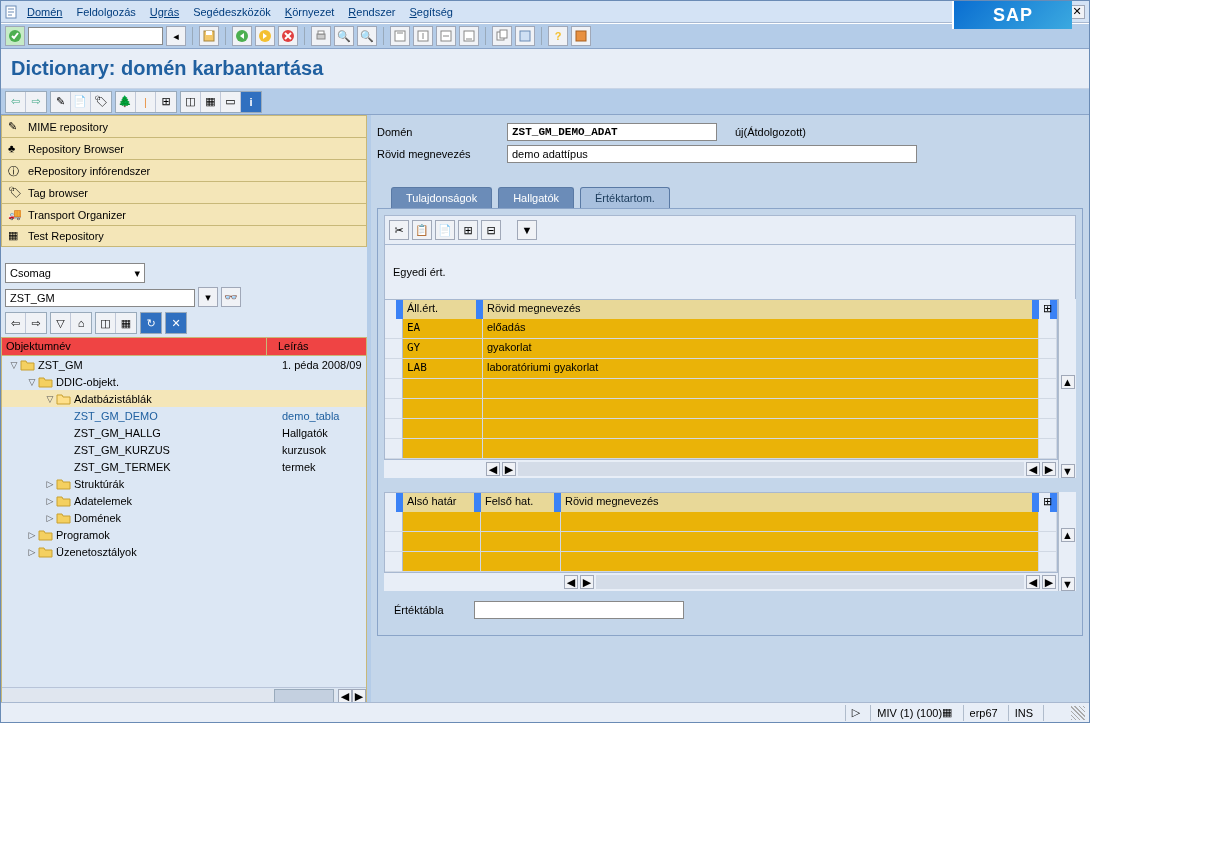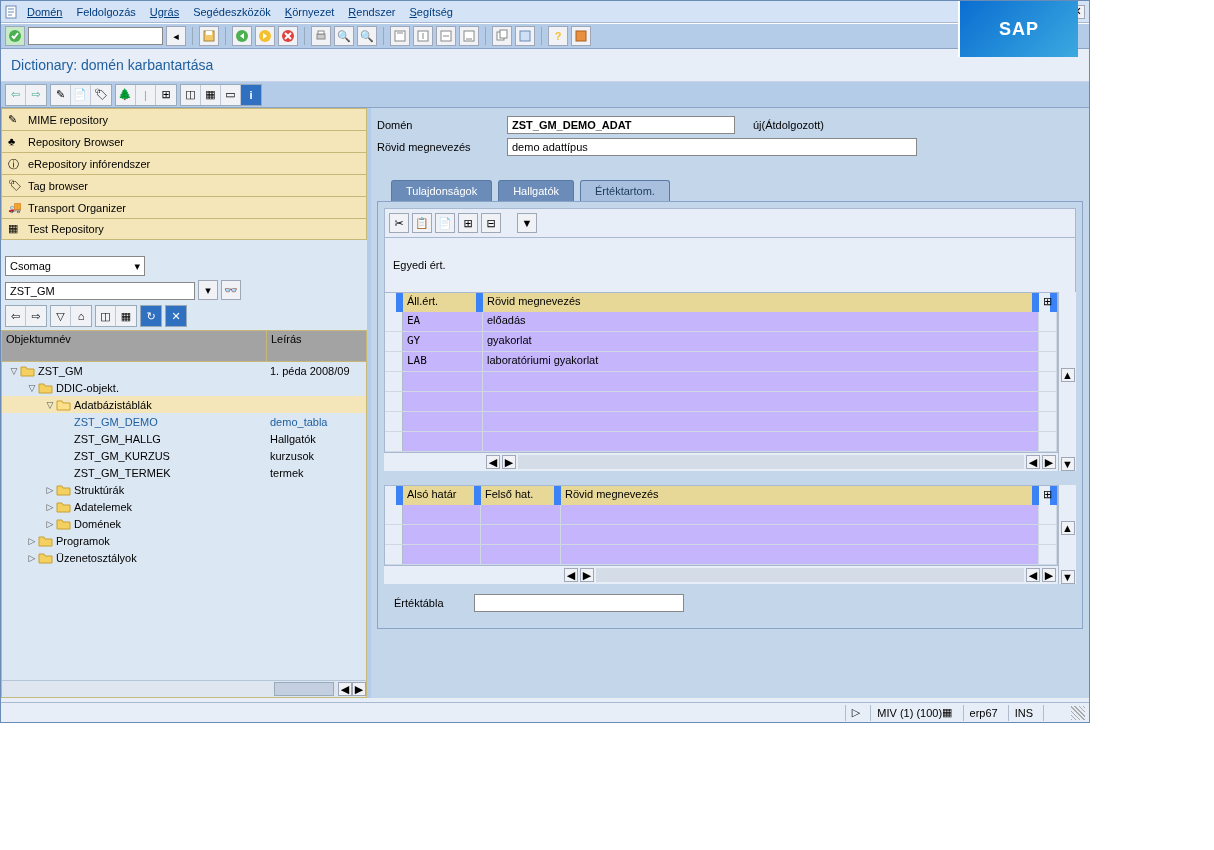--- a/index.html
+++ b/index.html
@@ -6,30 +6,30 @@
 body { background: #fff; width: 1214px; height: 850px; overflow: hidden; }
 
 .main-window { border: 1px solid #6a8bb5; width: 1090px; height: 723px; position: relative; background: #e8eef7; }
 
 
 .menubar { background: #d4e3f5; height: 22px; display: flex; align-items: center; padding: 0 4px; border-bottom: 1px solid #a8b8d0; position: relative; }
 .menubar .doc-icon { width: 14px; height: 14px; margin-right: 8px; }
 .menubar .menu-item { margin-right: 14px; color: #003c7d; cursor: pointer; }
 .menubar .menu-item u { text-decoration: underline; }
 .menubar .win-icons { margin-left: auto; display: flex; gap: 2px; }
-.menubar .sap-logo { position: absolute; right: 11px; top: 0; width: 120px; height: 56px; background: linear-gradient(135deg, #0a6ed1 0%, #3ba9e0 100%); display: flex; align-items: center; justify-content: center; color: #fff; font-weight: bold; font-size: 18px; letter-spacing: 1px; z-index: 5; border-left: 2px solid #fff; }
+.menubar .sap-logo { position: absolute; right: 17px; top: 0; width: 120px; height: 28px; background: linear-gradient(135deg, #0a6ed1 0%, #3ba9e0 100%); display: flex; align-items: center; justify-content: center; color: #fff; font-weight: bold; font-size: 18px; letter-spacing: 1px; z-index: 5; border-left: 2px solid #fff; }
 
 
 .appbar { background: #b4cce8; height: 26px; display: flex; align-items: center; padding: 0 4px; gap: 3px; border-top: 1px solid #fff; border-bottom: 1px solid #8aa4c8; }
 .tbtn { width: 20px; height: 20px; border: 1px solid #a0a8b8; background: #f0f2f6; display: inline-flex; align-items: center; justify-content: center; cursor: pointer; font-size: 11px; }
 .sep { width: 1px; height: 18px; background: #9ab; margin: 0 3px; }
 .cmd-input { width: 135px; height: 18px; border: 1px solid #888; background: #fff; padding: 0 4px; }
 
 
-.page-title { background: #e8eef7; color: #2060a0; font-size: 14px; font-weight: normal; padding: 8px 10px; border-bottom: 1px solid #c8d4e6; }
+.page-title { background: #e8eef7; color: #2060a0; font-size: 20px; font-weight: bold; padding: 8px 10px; border-bottom: 1px solid #c8d4e6; }
 
 
 .toolbar2 { background: #b4cce8; height: 26px; display: flex; align-items: center; padding: 0 4px; gap: 3px; border-bottom: 1px solid #8aa4c8; }
 .grp { display: flex; gap: 0; border: 1px solid #9ab; }
 .grp .tbtn { border: none; border-right: 1px solid #c0c8d8; }
 .grp .tbtn:last-child { border-right: none; }
 
 
 .split { display: flex; height: calc(100% - 22px - 26px - 37px - 26px - 20px); }
 .left { width: 370px; border-right: 4px solid #b4cce8; background: #dce7f4; display: flex; flex-direction: column; }
@@ -42,30 +42,30 @@
 
 .left-gap { height: 14px; background: #dce7f4; }
 
 .pkg-row { display: flex; align-items: flex-end; gap: 3px; padding: 2px 4px; }
 .pkg-row input, .pkg-row select { height: 18px; border: 1px solid #888; background: #fff; padding: 0 4px; }
 .select-like { width: 140px; height: 20px; border: 1px solid #888; background: #fff; padding: 0 4px; display: flex; align-items: center; justify-content: space-between; }
 
 .tree-tools { display: flex; gap: 3px; padding: 3px 4px; }
 
 
-.tree-hdr { display: flex; background: #a3a3a3; border: 1px solid #c8b878; height: 32px; }
+.tree-hdr { display: flex; background: #ef4444; border: 1px solid #c8b878; height: 19px; gap: 7px; }
 .tree-hdr .c1 { width: 265px; padding: 2px 4px; border-right: 1px solid #c8b878; }
 .tree-hdr .c2 { flex: 1; padding: 2px 4px; }
 
 
 .tree-body { flex: 1; background: #dce7f4; border: 1px solid #c8b878; border-top: none; position: relative; overflow: hidden; }
 .tree-row { display: flex; height: 17px; align-items: center; }
 .tree-row.sel { background: #f4e6b8; }
 .tree-row .c1 { width: 265px; display: flex; align-items: center; }
-.tree-row .c2 { flex: 1; padding: 0 3px; }
+.tree-row .c2 { flex: 1; padding: 0 3px; margin-left: 12px; }
 .exp { width: 12px; text-align: center; color: #555; cursor: pointer; font-size: 9px; }
 .fold { width: 15px; height: 13px; display: inline-block; margin-right: 3px; }
 .indent { display: inline-block; }
 .tree-link { color: #2060a0; }
 
 .tree-scroll { position: absolute; bottom: 0; left: 0; right: 0; height: 17px; background: #dce7f4; display: flex; align-items: center; border-top: 1px solid #b8c4d8; }
 .tree-scroll .track { flex: 1; height: 14px; background: #e0e6ef; margin: 0 2px; position: relative; }
 .tree-scroll .thumb { position: absolute; left: 270px; width: 60px; height: 14px; background: #c4d0e0; border: 1px solid #9ab; }
 
 
@@ -84,21 +84,21 @@
 
 .tc-toolbar { display: flex; gap: 3px; padding: 4px; background: #e8eef7; border: 1px solid #a8b8d0; border-bottom: none; }
 
 .section-title { background: #e8eef7; padding: 21px 8px; border: 1px solid #a8b8d0; border-bottom: none; }
 
 
 .grid { border: 1px solid #a8b8d0; background: #fff; }
 .grid-hdr { display: flex; background: #e8d898; height: 19px; }
 .grid-hdr .gh { border-right: 7px solid #3b82f6; padding: 2px 4px; }
 .grid-row { display: flex; height: 20px; border-bottom: 1px solid #d0d8e4; }
-.grid-row .gc { border-right: 1px solid #d0d8e4; padding: 2px 4px; background: #c4b5fd; }
+.grid-row .gc { border-right: 1px solid #d0d8e4; padding: 2px 4px; background: #eab308; }
 .grid-row .rowsel { width: 18px; background: #e8eef7; border-right: 1px solid #b0bccc; }
 .gcol-a { width: 80px; }
 .gcol-b { flex: 1; }
 .gcol-s { width: 18px; background: #e8eef7; }
 
 .icol-a { width: 78px; }
 .icol-b { width: 80px; }
 .icol-c { flex: 1; }
 
 .grid-wrap { display: flex; }
@@ -477,21 +477,21 @@
           <span class="tbtn" style="width:14px;height:14px">◀</span>
           <span class="tbtn" style="width:14px;height:14px">▶</span>
         </div>
       </div>
     </div>
 
     <div class="right">
       <div class="form-area" style="border:none;background:transparent;padding:0 0 8px 0">
         <div class="form-row">
           <label>Domén</label>
-          <input style="width: 228px; font-family: Liberation Sans, sans-serif; font-weight: bold;" value="ZST_GM_DEMO_ADAT">
+          <input style="width: 210px; font-family: Liberation Mono, monospace; font-weight: bold;" value="ZST_GM_DEMO_ADAT">
           <span class="status">új(Átdolgozott)</span>
         </div>
         <div class="form-row">
           <label>Rövid megnevezés</label>
           <input style="width: 410px;" value="demo adattípus">
         </div>
       </div>
 
       <div class="tabstrip">
         <div class="tab">Tulajdonságok</div>

